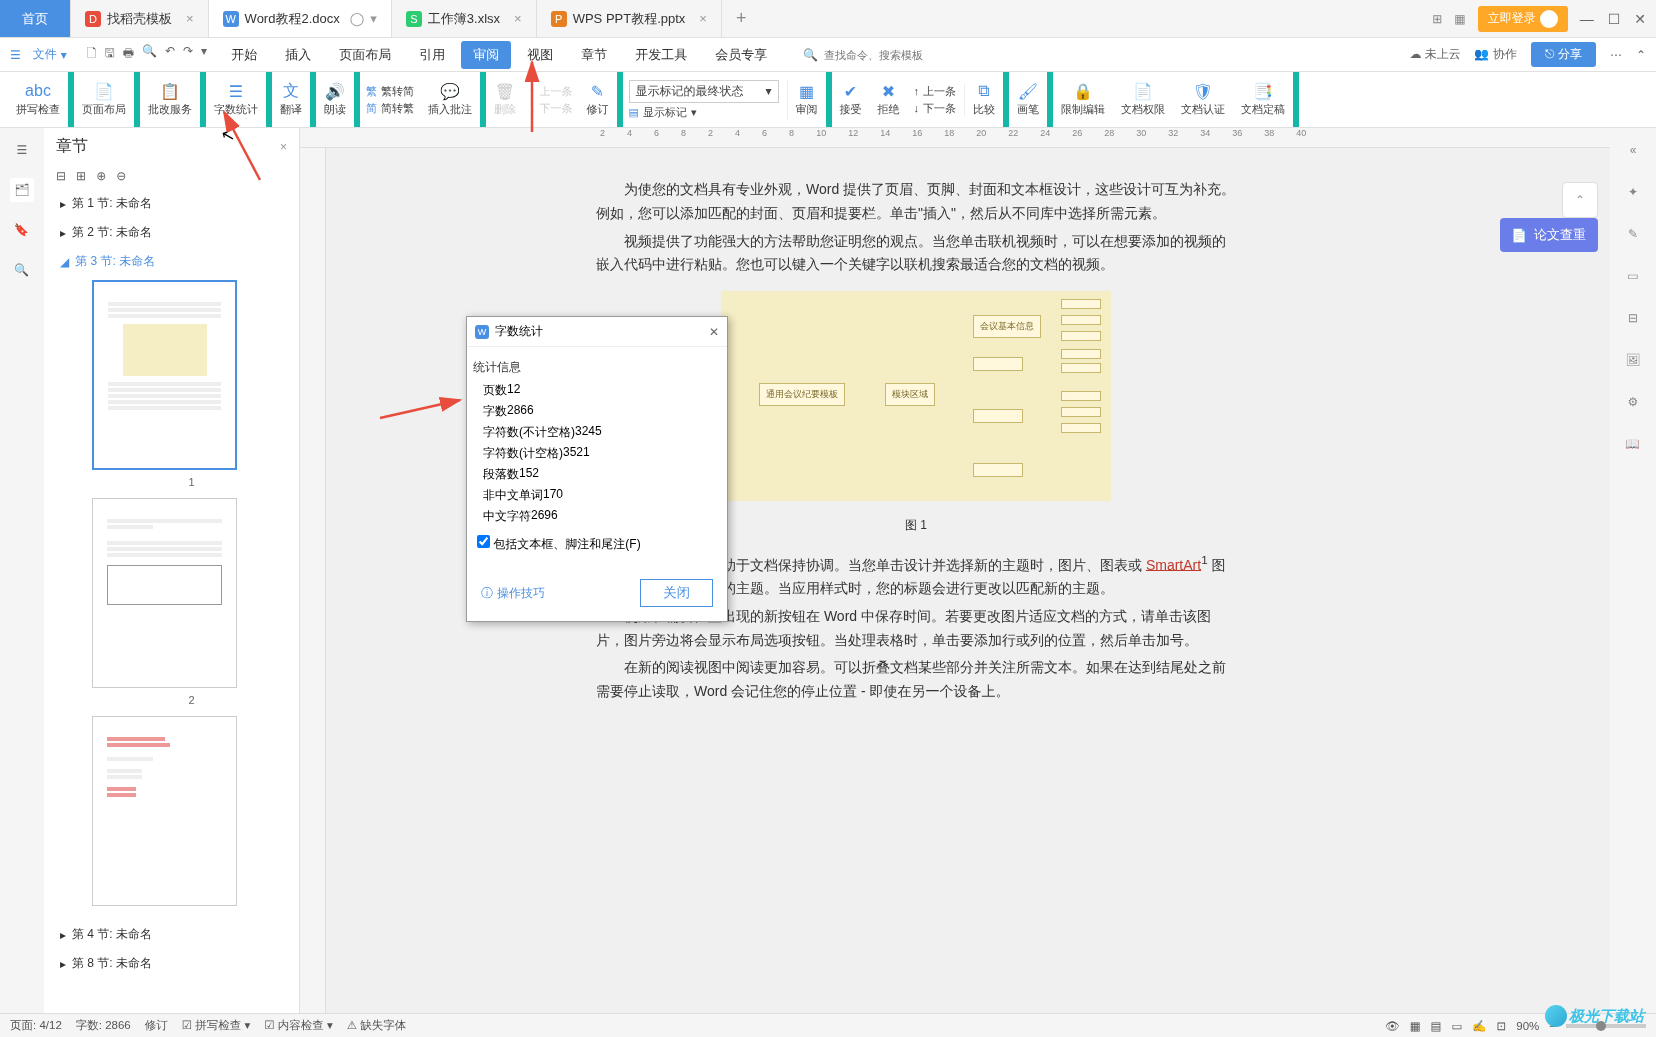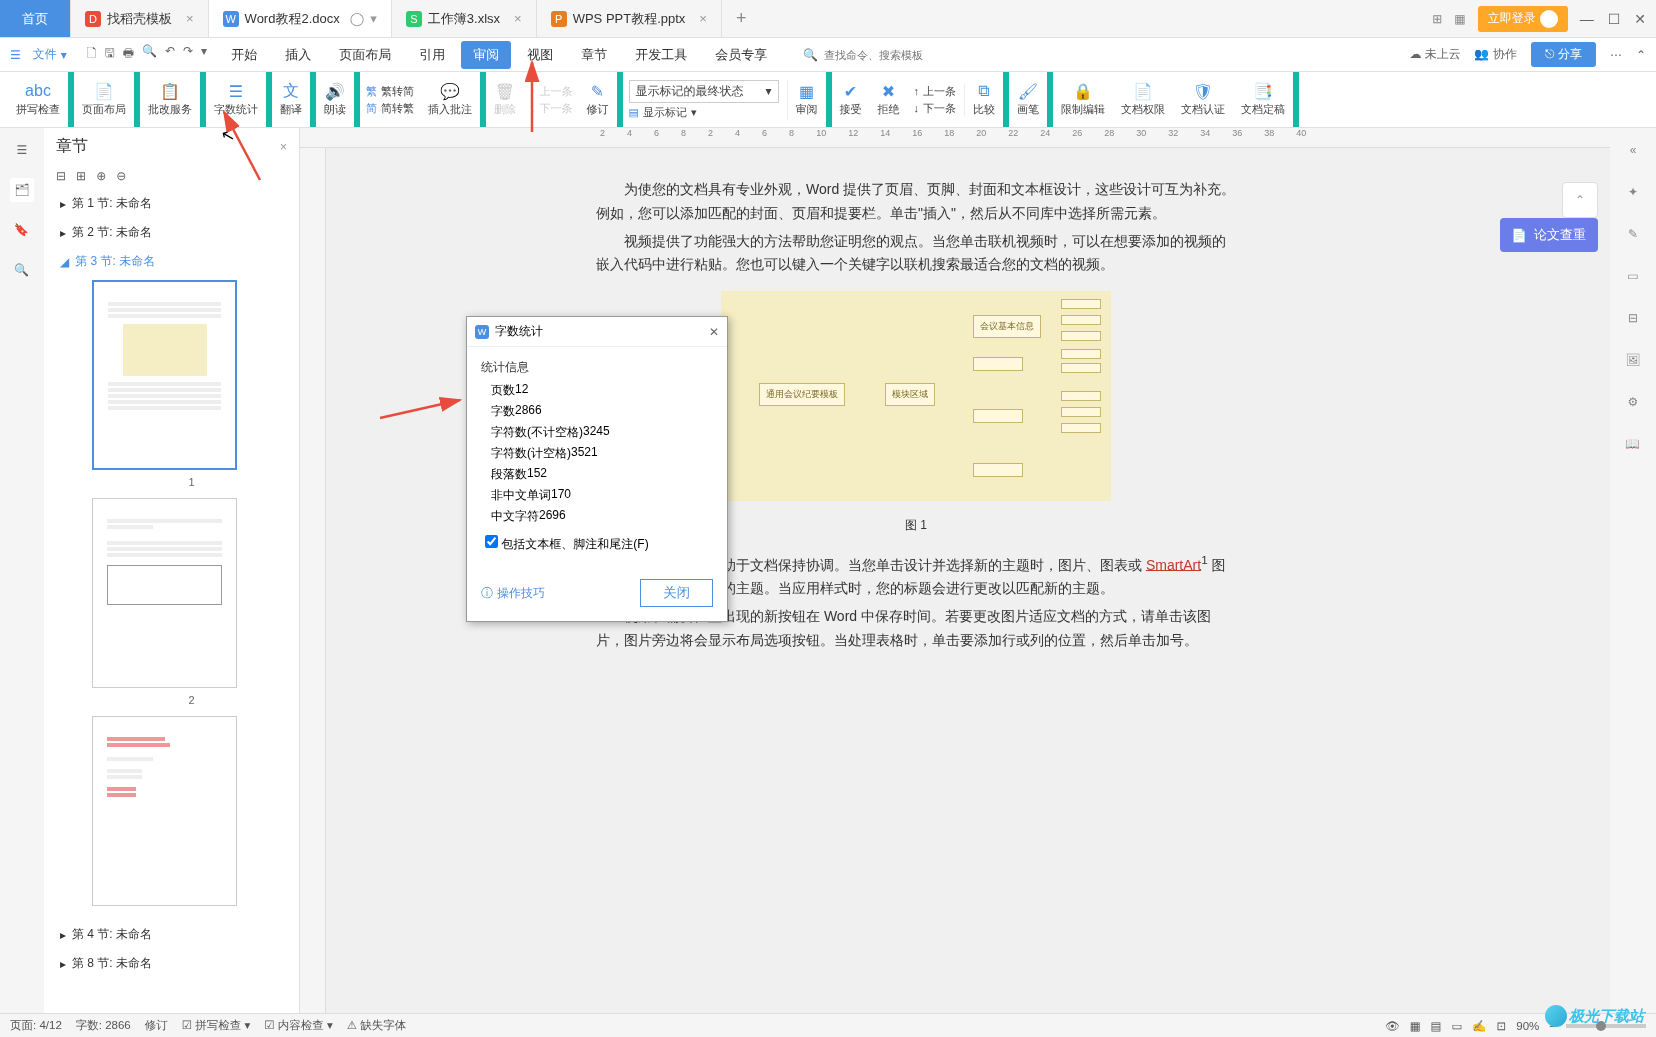--- a/index.html
+++ b/index.html
@@ -79,21 +79,21 @@
 .right-sidebar .rsitem { width: 24px; height: 24px; display: flex; align-items: center; justify-content: center; }
 
 
 .float-badge { position: absolute; right: 58px; top: 218px; background: #6b7de8; color: #fff; padding: 8px 12px; border-radius: 4px; display: flex; align-items: center; gap: 6px; font-size: 13px; }
 .float-badge-icon { position: absolute; right: 58px; top: 182px; width: 36px; height: 36px; border: 1px solid #ddd; background: #fff; border-radius: 4px; display: flex; align-items: center; justify-content: center; color: #999; }
 
 
 .dialog { position: absolute; left: 466px; top: 316px; width: 262px; background: #fff; border: 1px solid #999; box-shadow: 2px 2px 8px rgba(0,0,0,0.3); }
 .dialog-title { display: flex; align-items: center; padding: 6px 8px; gap: 6px; border-bottom: 1px solid #eee; font-size: 12px; }
 .dialog-close { margin-left: auto; color: #666; cursor: pointer; }
-.dialog-body { padding: 8px 14px; }
+.dialog-body { padding: 8px 6px; }
 .dialog-section { font-size: 12px; color: #333; padding: 4px 0; }
 .stat-row { display: flex; justify-content: flex-start; padding: 2px 4px 2px 10px; font-size: 12px; }
 .dialog-check { padding: 8px 4px; }
 .dialog-footer { display: flex; justify-content: space-between; align-items: center; padding: 10px 14px 14px; }
 .tips-link { color: #4a90e2; display: flex; align-items: center; gap: 4px; }
 .close-btn { border: 1px solid #4a90e2; color: #4a90e2; padding: 4px 22px; background: #fff; }
 
 
 .arrow { position: absolute; pointer-events: none; }
 .arrow-svg { overflow: visible; }
@@ -444,20 +444,21 @@
           <div class="mindmap-node" style="left:316px;top:40px;width:40px;height:10px"></div>
           <div class="mindmap-node" style="left:316px;top:58px;width:40px;height:10px"></div>
           <div class="mindmap-node" style="left:316px;top:72px;width:40px;height:10px"></div>
           <div class="mindmap-node" style="left:316px;top:100px;width:40px;height:10px"></div>
           <div class="mindmap-node" style="left:316px;top:116px;width:40px;height:10px"></div>
           <div class="mindmap-node" style="left:316px;top:132px;width:40px;height:10px"></div>
         </div>
         <div class="fig-caption">图  1</div>
         <p><span>主题和样式也有助于文档保持协调。当您单击设计并选择新的主题时，图片、图表或 </span><span class="smartart">SmartArt</span><sup>1</sup><span> 图形将会更改以匹配新的主题。当应用样式时，您的标题会进行更改以匹配新的主题。</span></p>
         <p>使用在需要位置出现的新按钮在 Word 中保存时间。若要更改图片适应文档的方式，请单击该图片，图片旁边将会显示布局选项按钮。当处理表格时，单击要添加行或列的位置，然后单击加号。</p>
+        <p>在新的阅读视图中阅读更加容易。可以折叠文档某些部分并关注所需文本。如果在达到结尾处之前需要停止读取，Word 会记住您的停止位置 - 即使在另一个设备上。</p>
       </div>
     </div>
   </div>
 
   <div class="right-sidebar">
     <div class="rsitem">«</div>
     <div class="rsitem">✦</div>
     <div class="rsitem">✎</div>
     <div class="rsitem">▭</div>
     <div class="rsitem">⊟</div>

